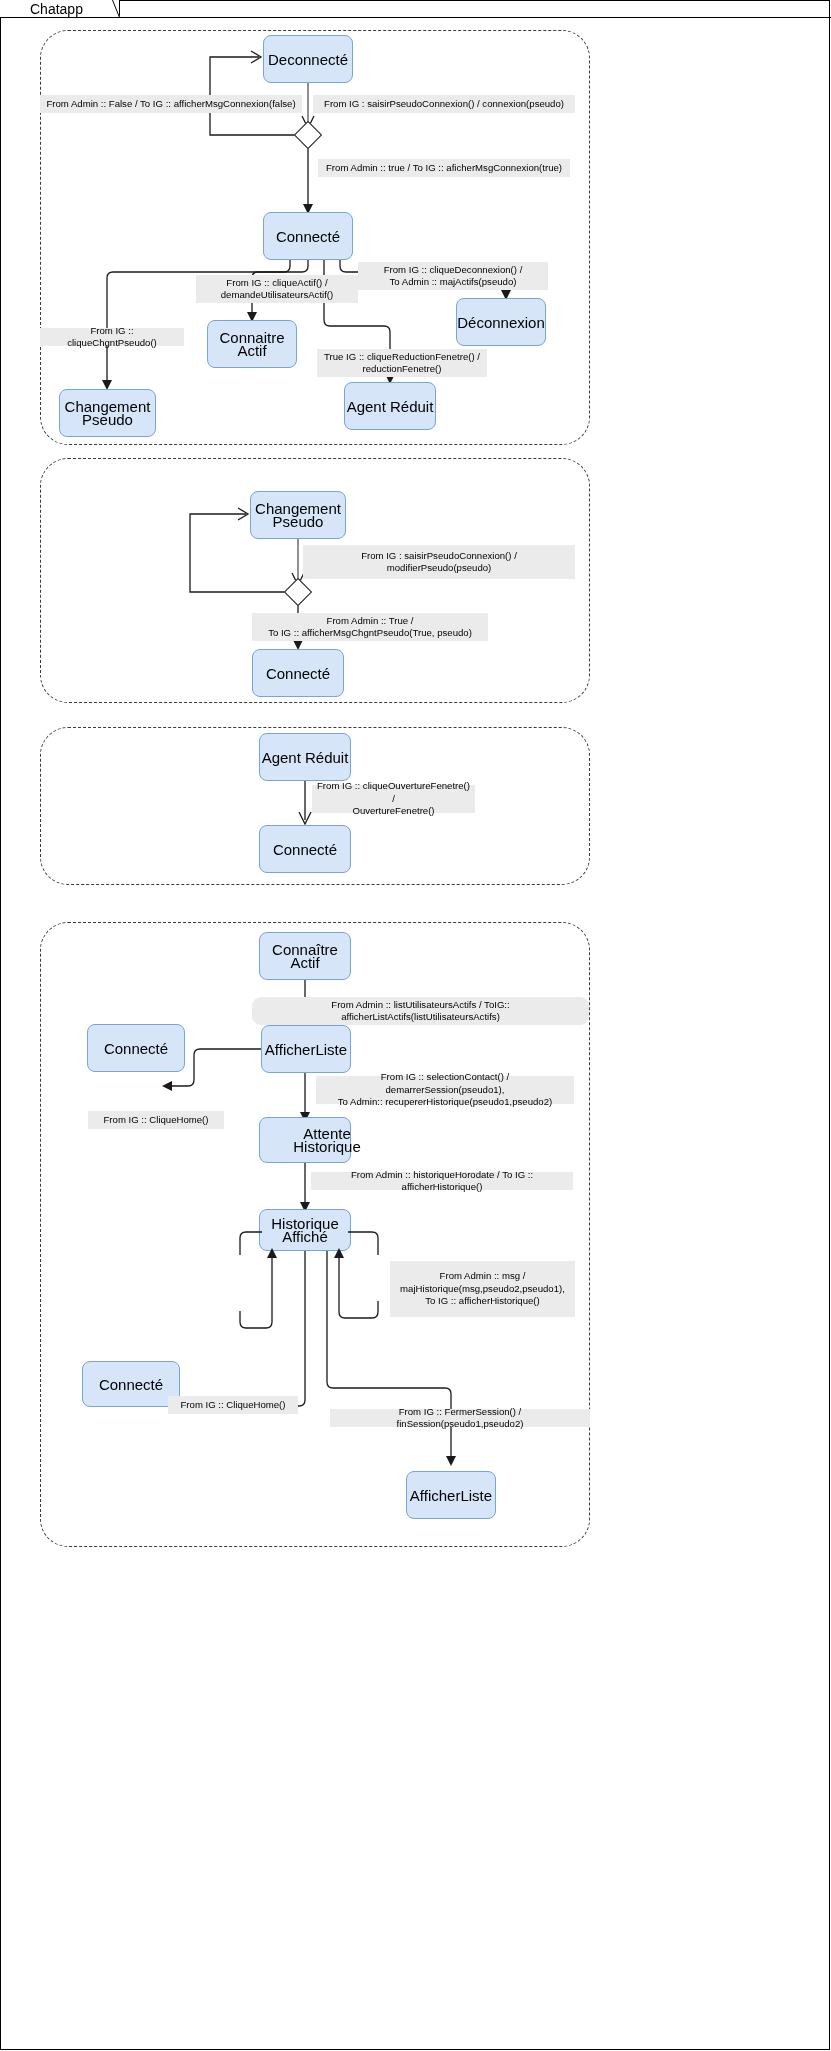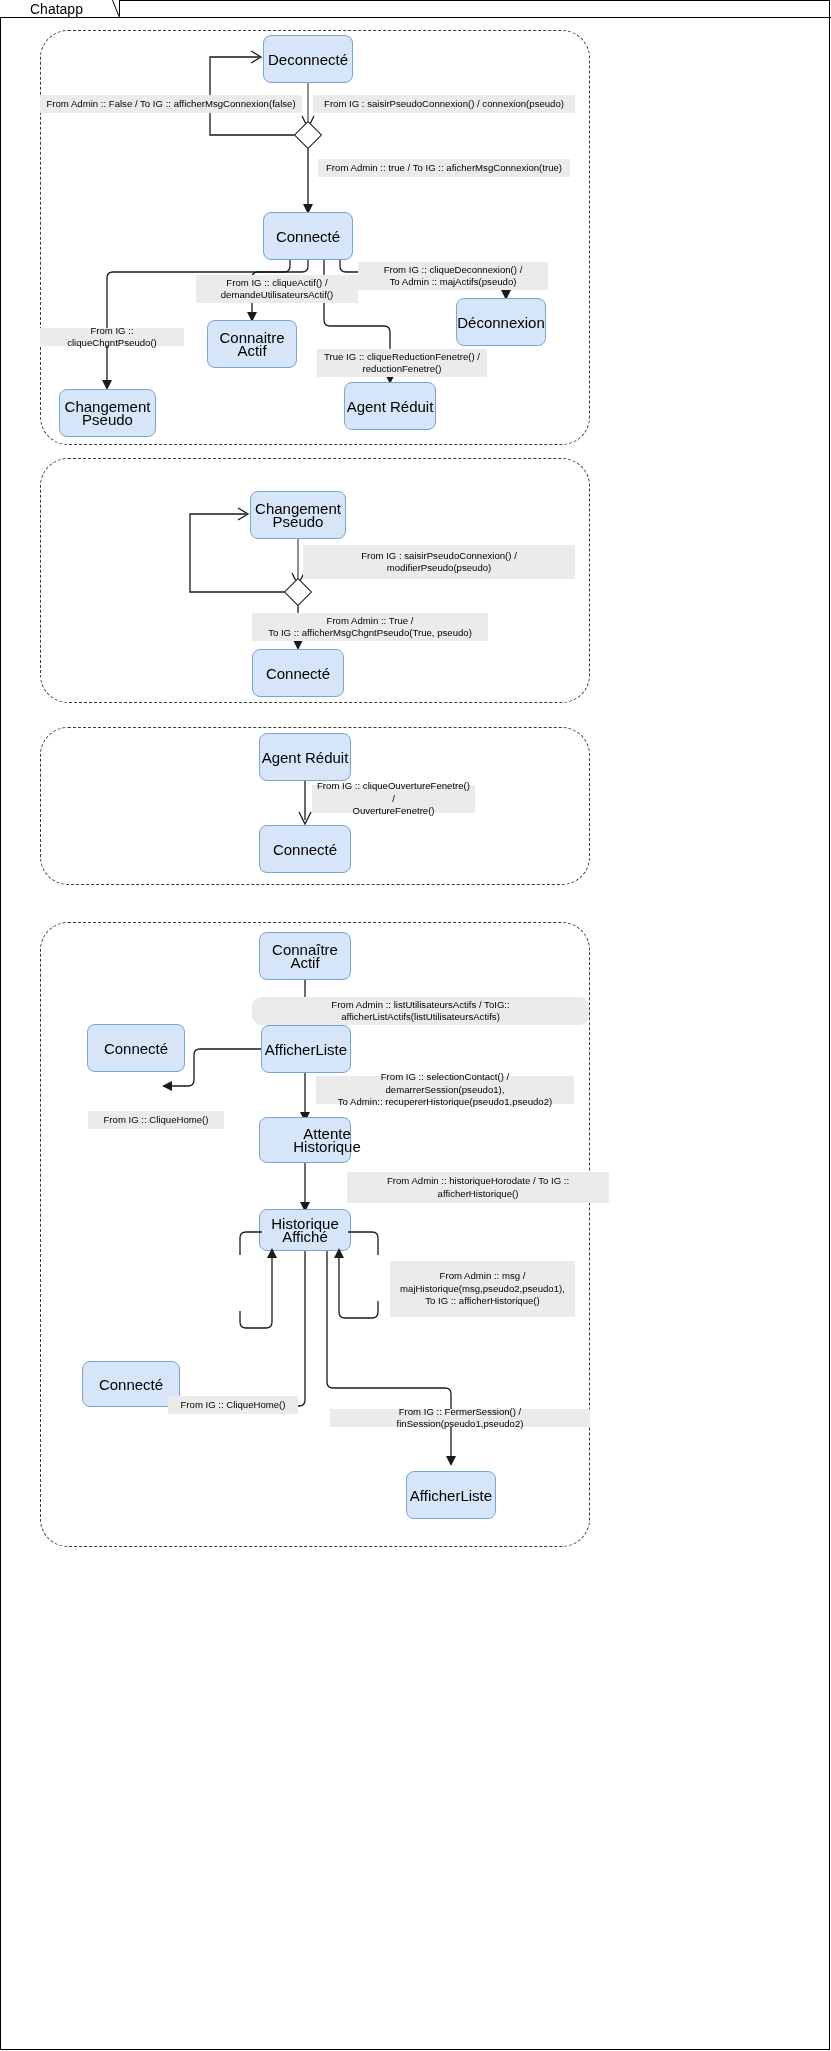--- a/index.html
+++ b/index.html
@@ -176,21 +176,21 @@
 
   <div class="state" style="left:87px;top:1024px;width:98px;height:48px;">Connecté</div>
 
   <div class="tlabel" style="left:88px;top:1111px;width:136px;height:18px;">From IG :: CliqueHome()</div>
 
   <div class="tlabel" style="left:316px;top:1076px;width:258px;height:28px;">From IG :: selectionContact() / demarrerSession(pseudo1),
 To Admin:: recupererHistorique(pseudo1,pseudo2)</div>
 
   <div class="state" style="left:259px;top:1117px;width:92px;height:46px;padding-left:44px;">Attente Historique</div>
 
-  <div class="tlabel" style="left:311px;top:1172px;width:262px;height:31px;margin-left:36px;">From Admin :: historiqueHorodate / To IG :: afficherHistorique()</div>
+  <div class="tlabel" style="left:311px;top:1172px;width:262px;height:18px;">From Admin :: historiqueHorodate / To IG :: afficherHistorique()</div>
 
   <div class="state" style="left:259px;top:1209px;width:92px;height:42px;">Historique Affiché</div>
 
   <svg class="svgl" style="left:0;top:0;width:831px;height:2051px;">
 
     <path d="M262,1232 L246,1232 Q240,1232 240,1238 L240,1255" fill="none" stroke="#1a1a1a" stroke-width="1.3"></path>
     <path d="M240,1311 L240,1322 Q240,1328 246,1328 L266,1328 Q272,1328 272,1322 L272,1256" fill="none" stroke="#1a1a1a" stroke-width="1.3"></path>
     <polygon points="267,1258 277,1258 272,1248" fill="#1a1a1a"></polygon>
 
     <path d="M348,1232 L372,1232 Q378,1232 378,1238 L378,1255" fill="none" stroke="#1a1a1a" stroke-width="1.3"></path>

